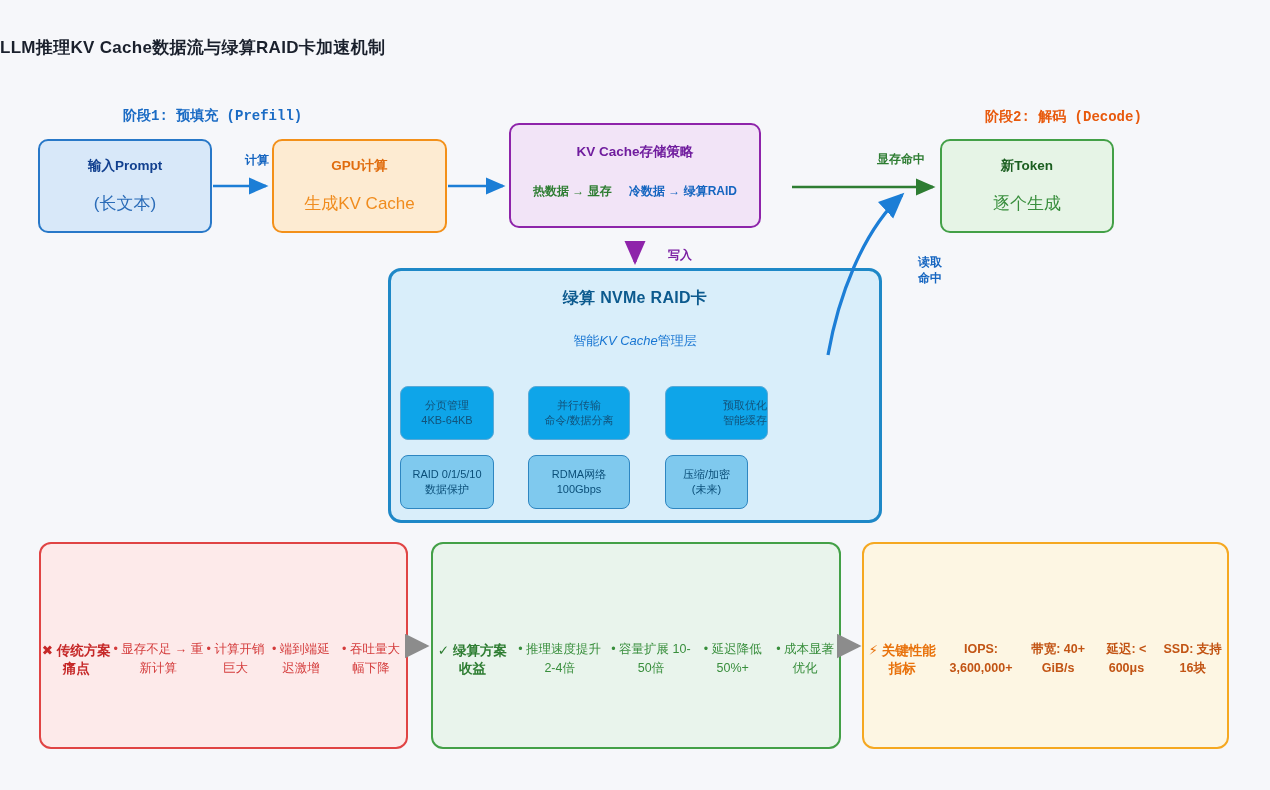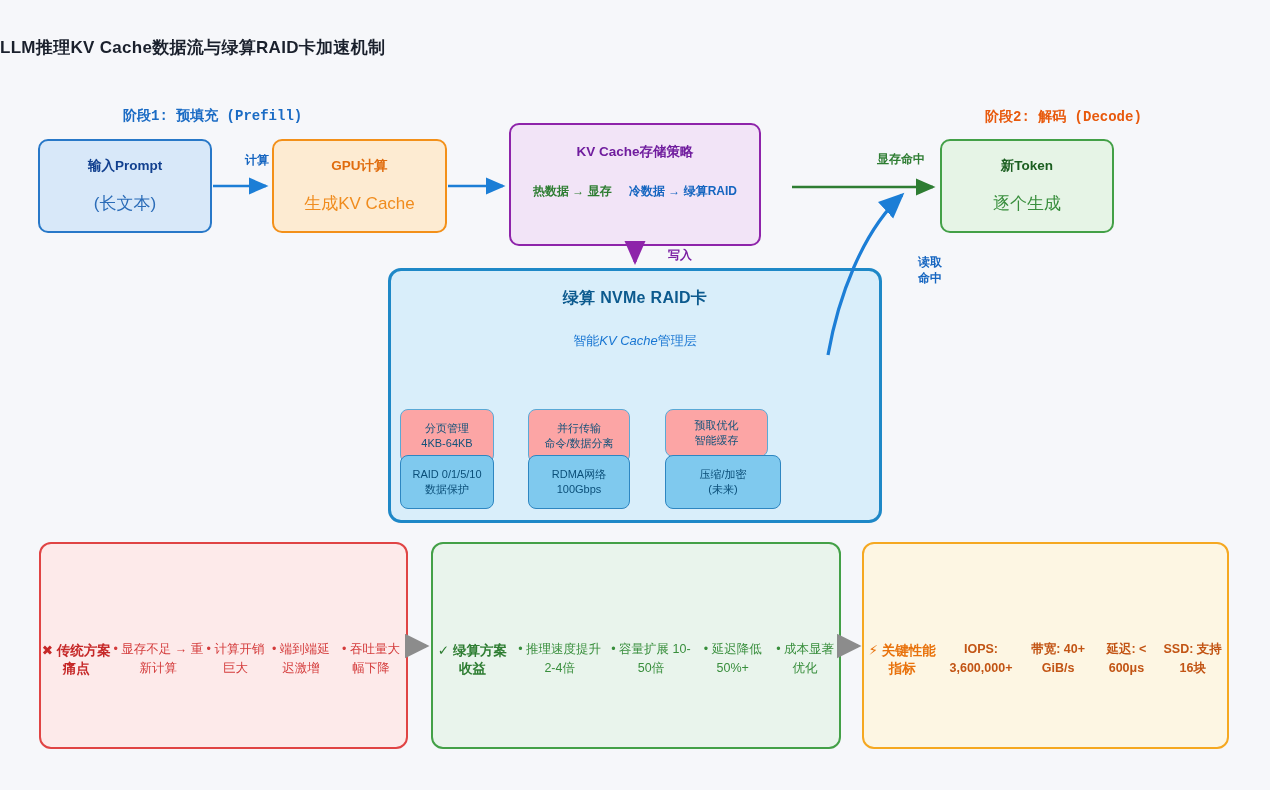--- a/index.html
+++ b/index.html
@@ -19,49 +19,49 @@
   .node .n-sub   { font-size:17px; }
 
   .node-prompt { left:38px;  top:139px; width:174px; height:94px; background:#d8e8f9; border:2.5px solid #2878c8; }
   .node-prompt .n-title { color:#12408f; }
   .node-prompt .n-sub   { color:#2b6cb8; }
 
   .node-gpu { left:272px; top:139px; width:175px; height:94px; background:#fdebd2; border:2.5px solid #f39019; }
   .node-gpu .n-title { color:#e06c0e; }
   .node-gpu .n-sub   { color:#f08c1e; }
 
-  .node-kv { left:509px; top:123px; width:252px; height:123px; background:#f2e4f7; border:2.5px solid #8e24aa;
+  .node-kv { left:509px; top:123px; width:252px; height:105px; background:#f2e4f7; border:2.5px solid #8e24aa;
     justify-content:flex-start; padding-top:18px; gap:0; }
   .node-kv .n-title { color:#701d9e; margin-bottom:22px; font-size:13.5px; }
   .kv-row { display:flex; width:100%; justify-content:space-between; padding:0 22px; }
   .kv-hot  { font-size:12px; font-weight:bold; color:#2e7d32; }
   .kv-cold { font-size:12px; font-weight:bold; color:#1565c0; }
 
   .node-token { left:940px; top:139px; width:174px; height:94px; background:#e6f4e6; border:2.5px solid #43a047; }
   .node-token .n-title { color:#1b5e20; }
   .node-token .n-sub   { color:#388e3c; }
 
   .node-raid { left:388px; top:268px; width:494px; height:255px; background:#d9eefa;
     border:3px solid #1e88c7; border-radius:13px; }
   .raid-title { position:absolute; top:17px; left:0; width:100%; text-align:center;
     font-size:16px; font-weight:bold; color:#0c5a8e; letter-spacing:.3px; }
   .raid-sub { position:absolute; top:61px; left:0; width:100%; text-align:center;
     font-size:13px; color:#1976d2; }
   .raid-sub .it { font-style:italic; }
 
   .feature { position:absolute; border-radius:8px; display:flex; flex-direction:column;
     align-items:center; justify-content:center; text-align:center; font-size:11px; line-height:1.4; }
-  .frow1 { background:#fca5a5; border:1.5px solid #5aa9d6; color:#12527a;margin-top:23px; }
+  .frow1 { background:#0ea5e9; border:1.5px solid #5aa9d6; color:#12527a; }
   .frow2 { background:#7fc9ee; border:1.5px solid #2e86c1; color:#0b4f79; }
   .f1 { left:9px;   top:115px; width:94px;  height:54px; }
   .f2 { left:137px; top:115px; width:102px; height:54px; }
-  .f3 { left:274px; top:115px; width:103px; height:48px; }
+  .f3 { left:274px; top:115px; width:103px; height:54px;align-items:flex-end; }
   .f4 { left:9px;   top:184px; width:94px;  height:54px; }
   .f5 { left:137px; top:184px; width:102px; height:54px; }
-  .f6 { left:274px; top:184px; width:116px; height:54px; }
+  .f6 { left:274px; top:184px; width:83px; height:54px; }
 
   .panel { position:absolute; top:542px; height:207px; border-radius:12px;
     display:flex; align-items:center; padding-top:13px; text-align:center; }
   .panel-title { font-size:13.5px; font-weight:bold; height:20px; }
   .panel-item  { margin-top:13px; line-height:19px; font-size:12.5px; }
 
   .panel-pain { left:39px; width:369px; background:#fdeaea; border:2.5px solid #e04444; }
   .panel-pain .panel-title { color:#c62828; }
   .panel-pain .panel-item  { color:#d43c3c; }
 

